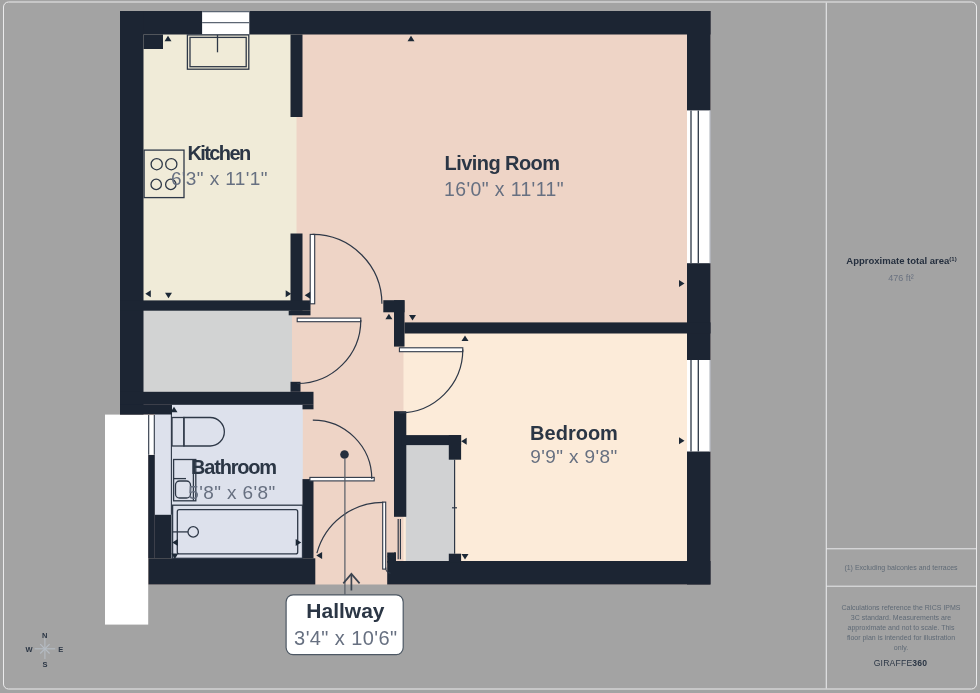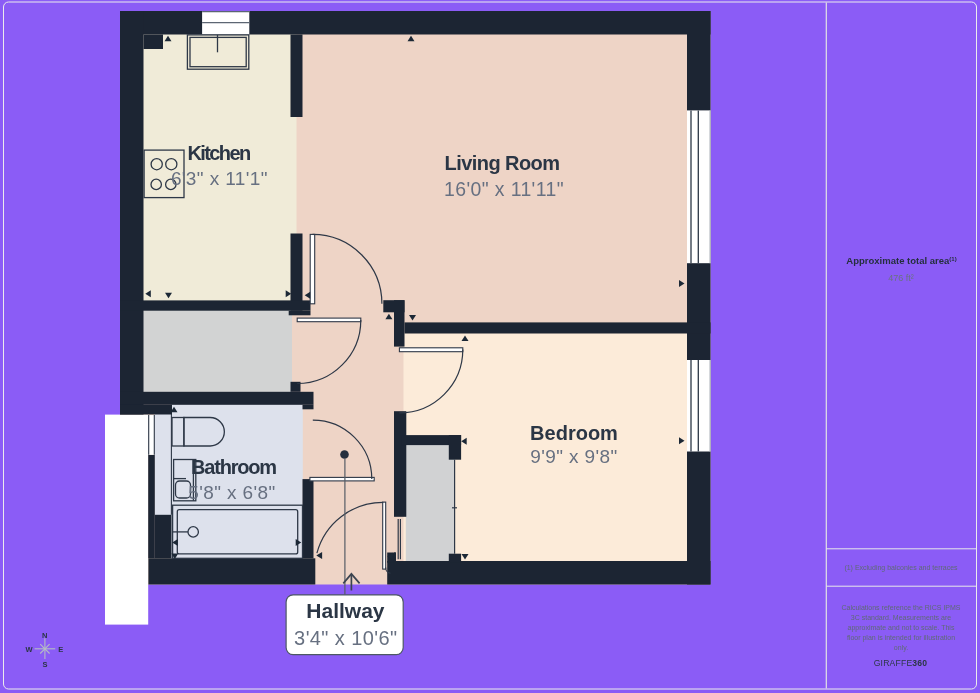--- a/index.html
+++ b/index.html
@@ -1,16 +1,16 @@
 <!DOCTYPE html>
 <html><head>
 <meta charset="utf-8">
 <style>
   html,body{margin:0;padding:0;background:#ffffff;}
-  #page{position:relative;width:980px;height:693px;background:#8b5cf6;overflow:hidden;
+  #page{position:relative;width:980px;height:693px;background:#a3a3a3;overflow:hidden;
         font-family:"Liberation Sans", sans-serif;}
   svg{position:absolute;left:0;top:0;}
   text{font-family:"Liberation Sans", sans-serif;}
 </style>
 </head>
 <body>
 <div id="page">
 <svg width="980" height="693" viewBox="0 0 980 693">
 
   <rect x="3.5" y="2" width="973" height="687" rx="5" fill="none" stroke="#ebebec" stroke-width="1"></rect>

